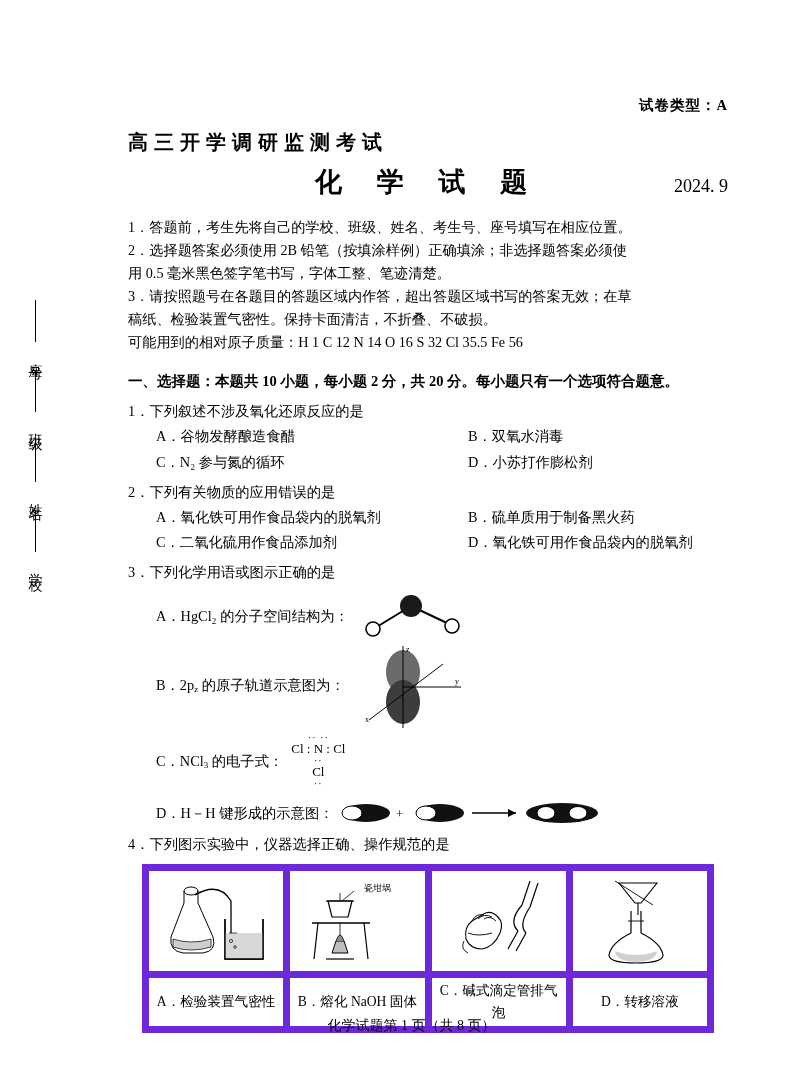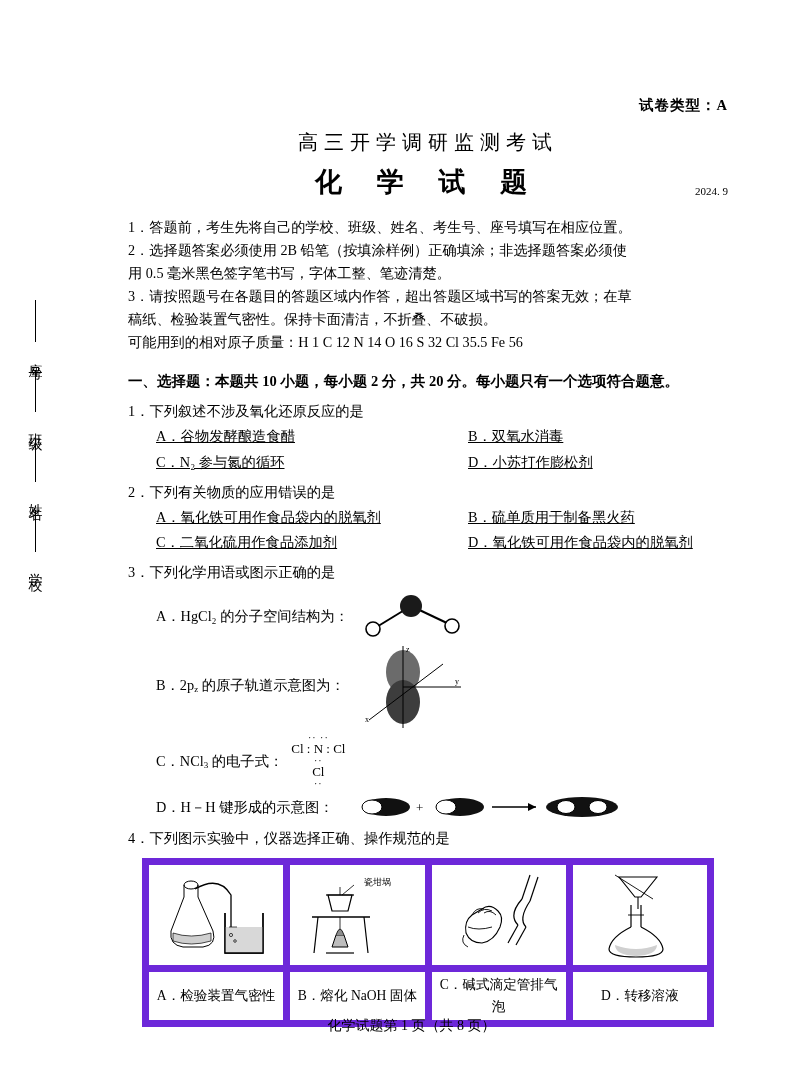--- a/index.html
+++ b/index.html
@@ -28,57 +28,57 @@
 
   .content{
     position:absolute;left:128px;top:96px;width:600px;
   }
 
   .type-line{
     text-align:right;font-size:14.5px;font-weight:bold;letter-spacing:1px;
     margin-bottom:14px;
   }
   .main-title{
-    text-align:center;font-size:20px;letter-spacing:6px;font-weight:normal;
+    text-align:left;font-size:20px;letter-spacing:6px;font-weight:bold;
     margin:6px 0 4px 0;
   }
   .subject-row{position:relative;text-align:center;margin:8px 0 2px 0;}
   .subject{
     font-size:27px;letter-spacing:14px;font-weight:bold;
   }
   .date{
-    position:absolute;right:0;bottom:3px;font-size:11px;font-weight:normal;letter-spacing:0;
+    position:absolute;right:0;bottom:3px;font-size:18px;font-weight:normal;letter-spacing:0;
   }
 
   .notes{margin-top:16px;font-size:14.2px;line-height:1.62;}
   .notes p{margin:0;text-indent:0;}
   .indent2{text-indent:28px;}
   .mass-line{text-indent:28px;}
 
   .section-title{
     margin-top:16px;font-size:14.5px;font-weight:bold;line-height:1.6;
   }
 
   .q{margin-top:7px;font-size:14.3px;line-height:1.62;}
   .q-stem{text-indent:0;}
   .opts{display:flex;margin-top:2px;}
-  .opt{width:50%;padding-left:28px;box-sizing:border-box;text-decoration:underline;}
+  .opt{width:50%;padding-left:28px;box-sizing:border-box;}
   .opt.wide{width:52%;}
   .opt.narrow{width:48%;}
   sub{font-size:9px;vertical-align:-2px;}
 
   
   .g-row{display:flex;align-items:center;margin-top:8px;padding-left:28px;}
   .g-label{font-size:14.3px;white-space:nowrap;}
   .g-art{margin-left:6px;}
 
   .q3a{margin-top:10px;}
   .q3b{margin-top:4px;}
   .q3c{margin-top:6px;}
-  .q3d{margin-top:6px;gap:20px;}
+  .q3d{margin-top:12px;}
 
   .lewis{
     font-family:"Liberation Serif","DejaVu Serif",serif;
     font-size:13px;line-height:1.15;text-align:center;margin-left:8px;
   }
   .lewis .dots{font-size:10px;letter-spacing:1px;display:block;height:8px;line-height:8px;}
 
   
   table.exp{
     border-collapse:collapse;width:572px;margin:8px 0 0 14px;

